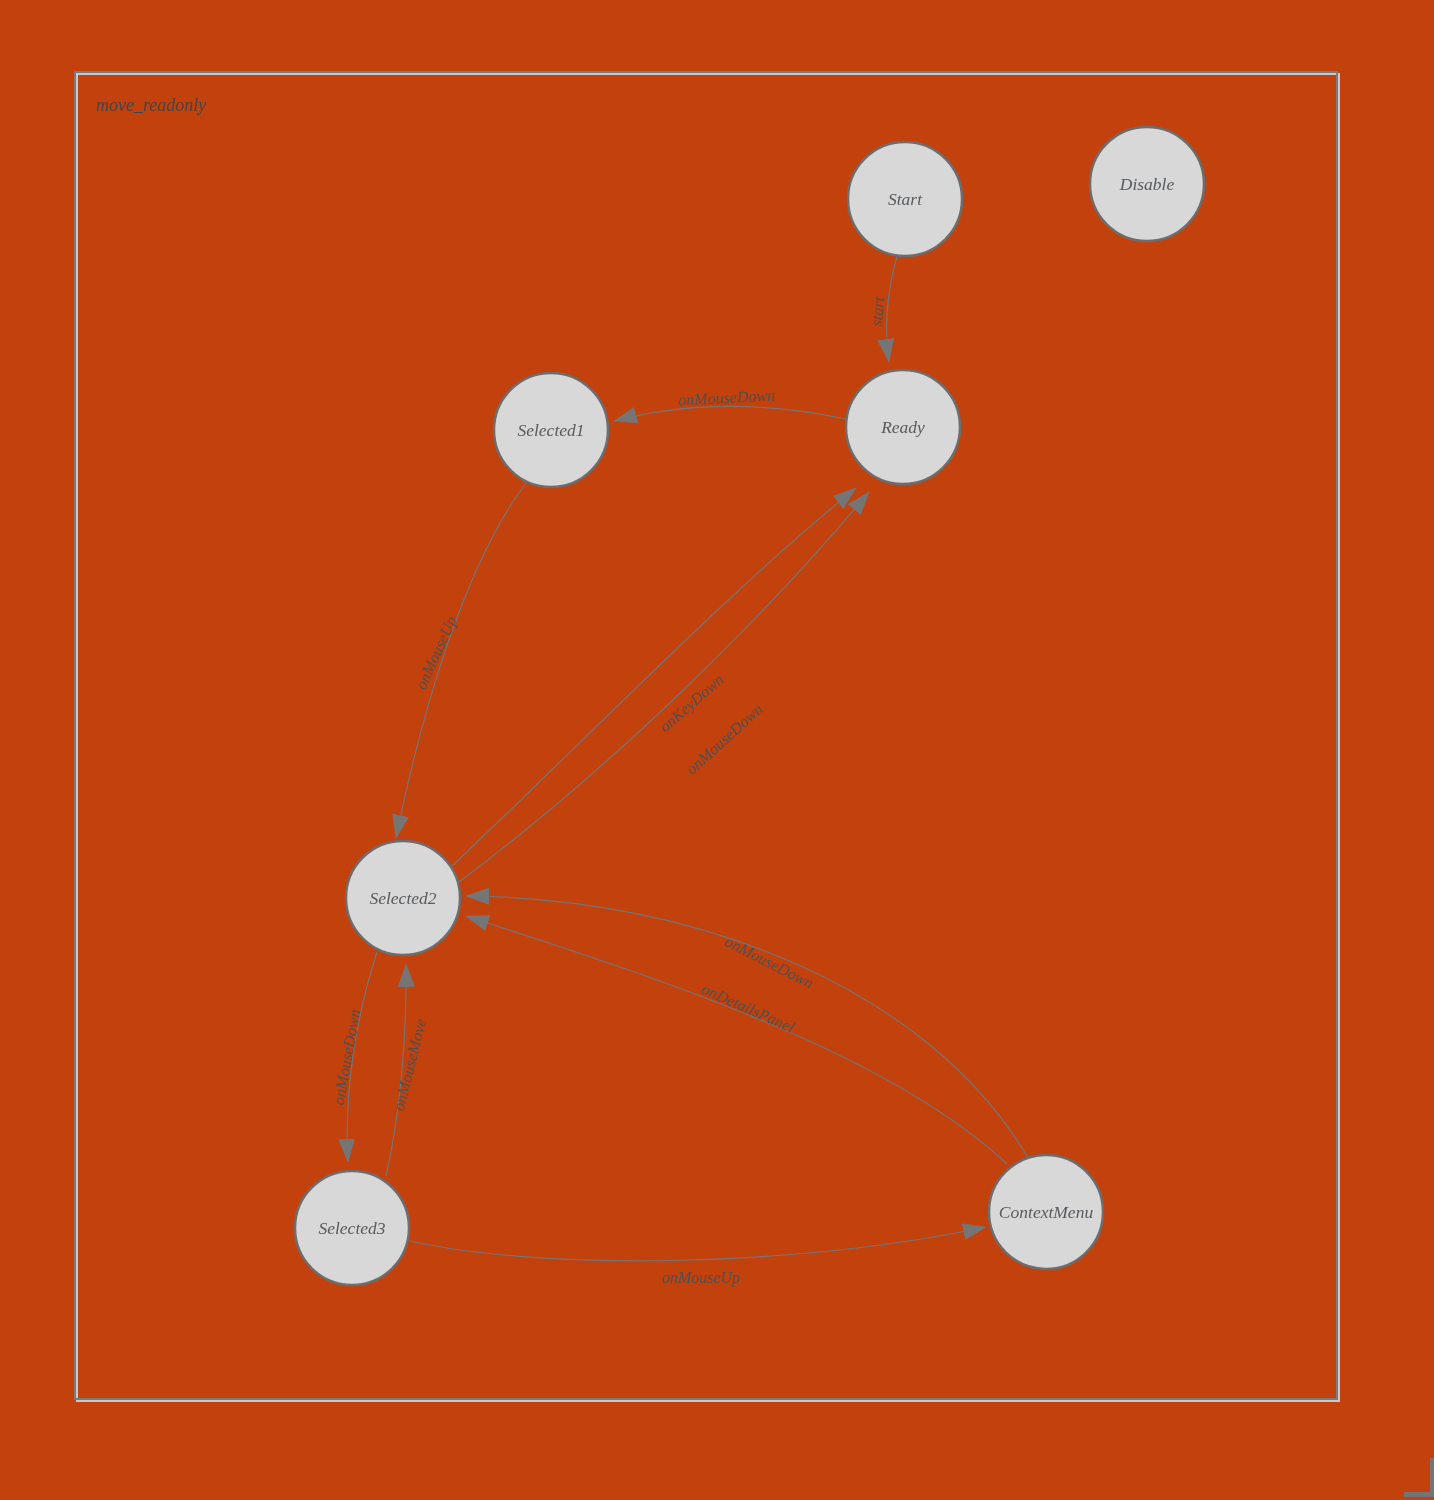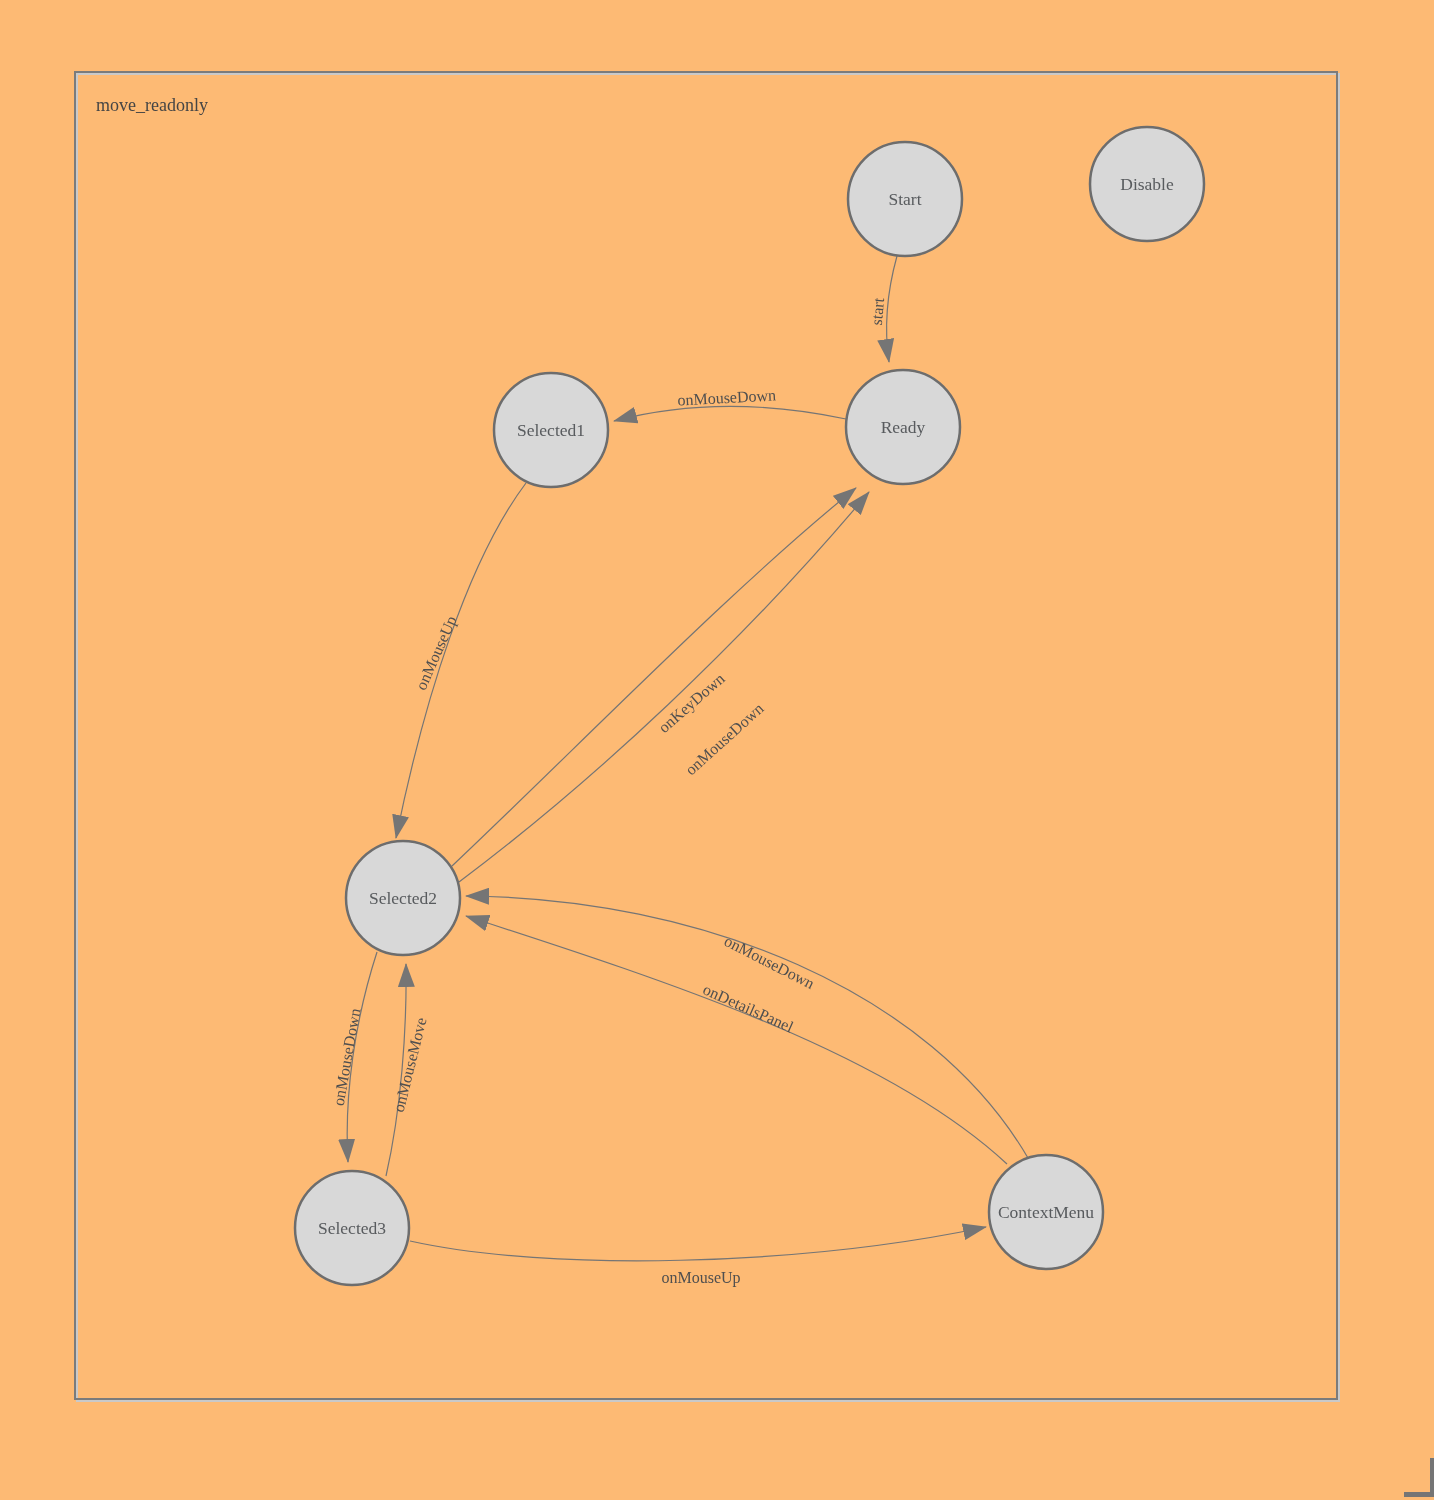--- a/index.html
+++ b/index.html
@@ -4,22 +4,23 @@
 <style>
   html, body {
     margin: 0;
     padding: 0;
     background: #ffffff;
   }
   .stage {
     position: relative;
     width: 1434px;
     height: 1500px;
-    background: #fdba74;
+    background: #c2410c;
     overflow: hidden;
+    font-style: italic;
   }
   svg { display: block; }
   .frame-shadow {
     fill: none;
     stroke: #c9c9c9;
     stroke-width: 2;
   }
   .frame {
     fill: none;
     stroke: #7b7b7b;

